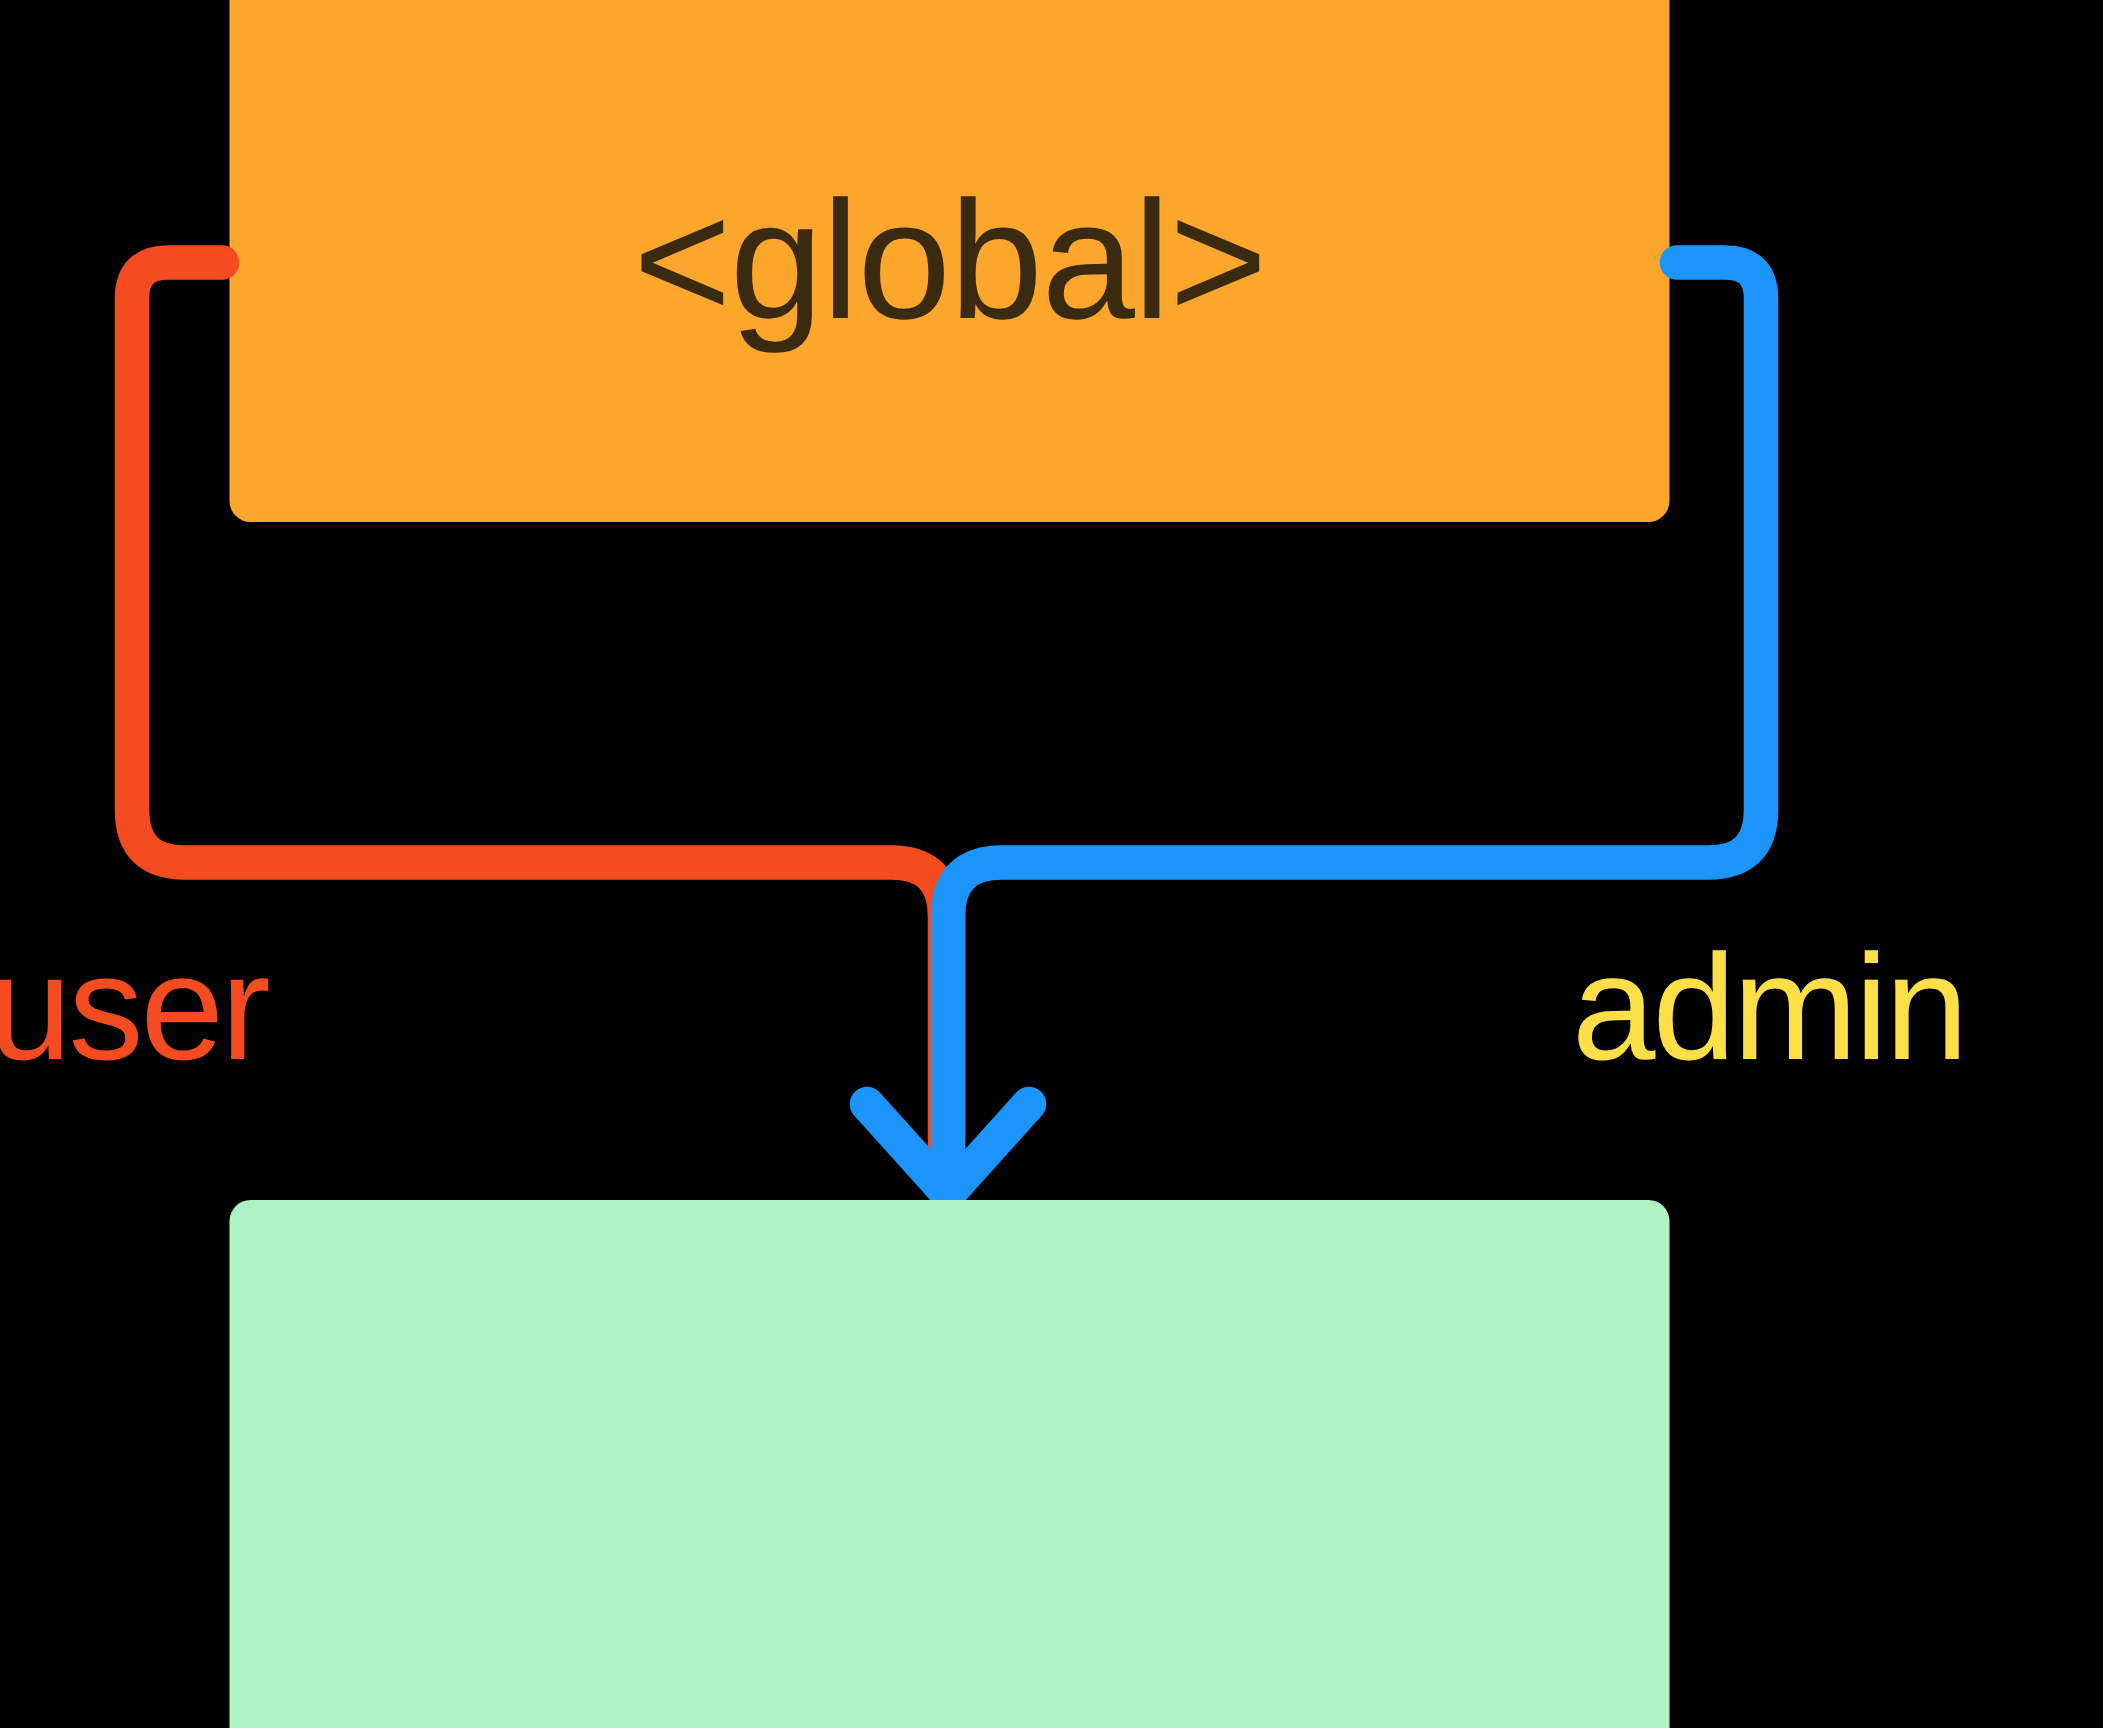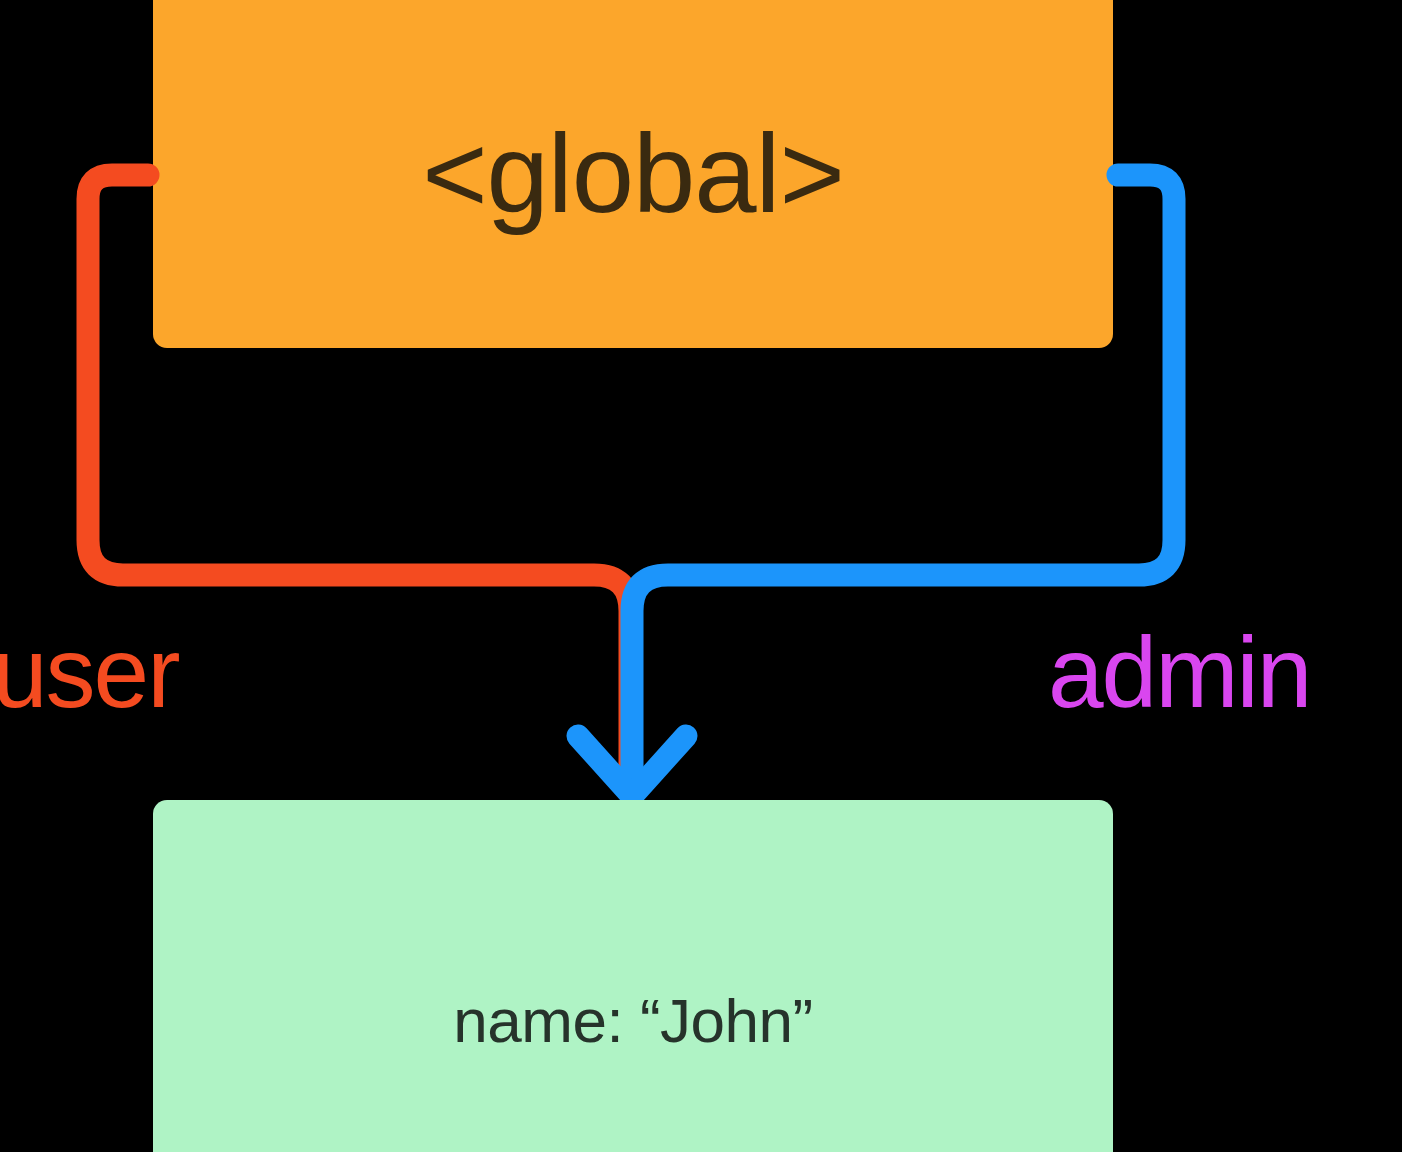--- a/index.html
+++ b/index.html
@@ -73,21 +73,21 @@
     letter-spacing: -2px;
   }
   #user-label {
     left: -8px;
     top: 622px;
     color: #F44B20;
   }
   #admin-label {
     left: 1048px;
     top: 622px;
-    color: #d946ef;
+    color: #fde047;
   }
   #wires {
     position: absolute;
     left: 0;
     top: 0;
     width: 1402px;
     height: 1152px;
     pointer-events: none;
   }
 </style>
@@ -121,16 +121,15 @@
              L 632 790" fill="none" stroke="#1C95FB" stroke-width="23" stroke-linecap="round" stroke-linejoin="round"></path>
 
     <path d="M 578 736 L 632 796 L 686 736" fill="none" stroke="#1C95FB" stroke-width="23" stroke-linecap="round" stroke-linejoin="round"></path>
   </svg>
 
   <div class="edge-label" id="user-label">user</div>
 
   <div class="edge-label" id="admin-label">admin</div>
 
   <div class="box" id="object-box">
-    <div id="object-prop">name: “John”</div>
   </div>
 
 </div>
 
 </body></html>

